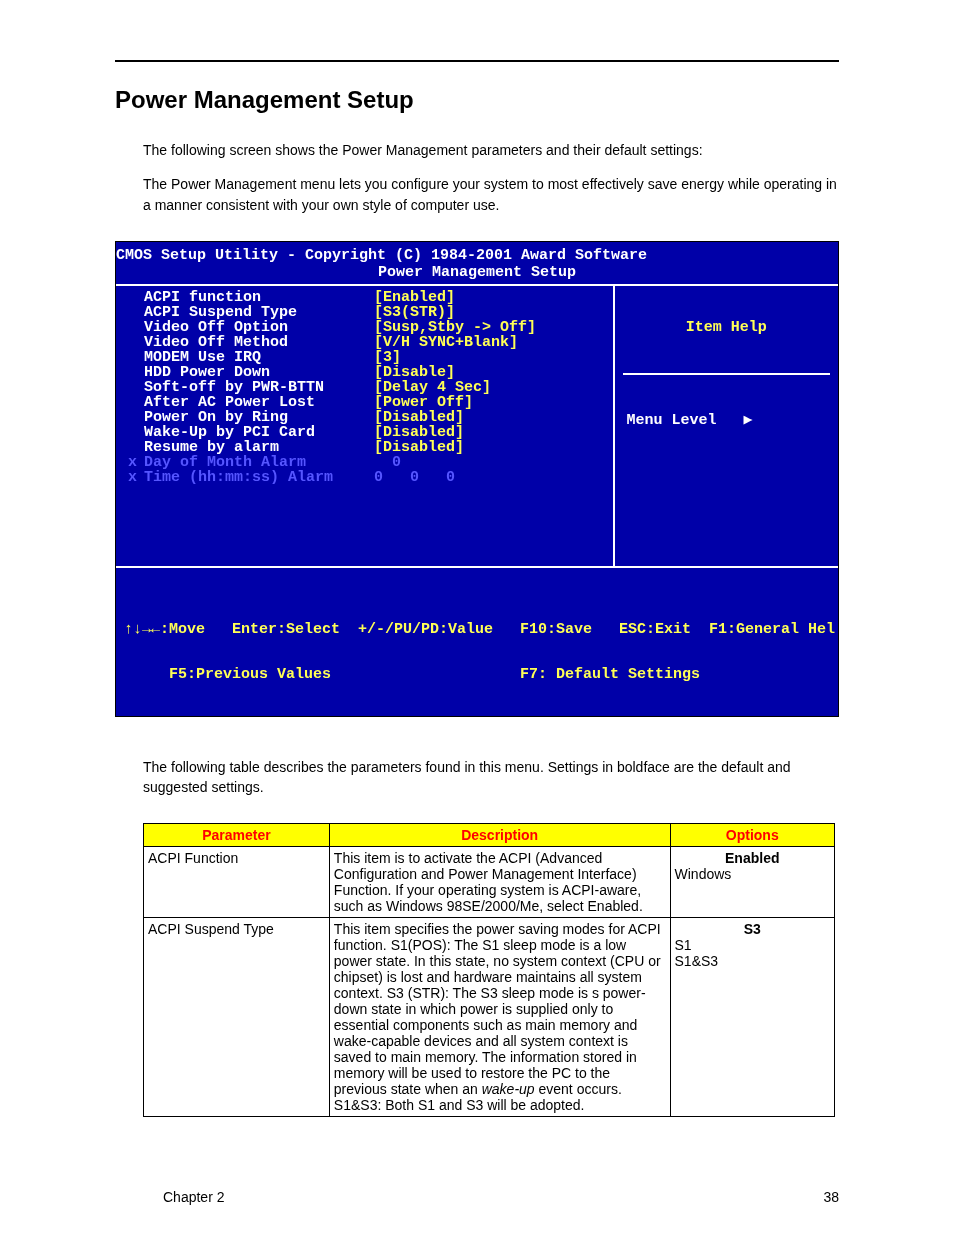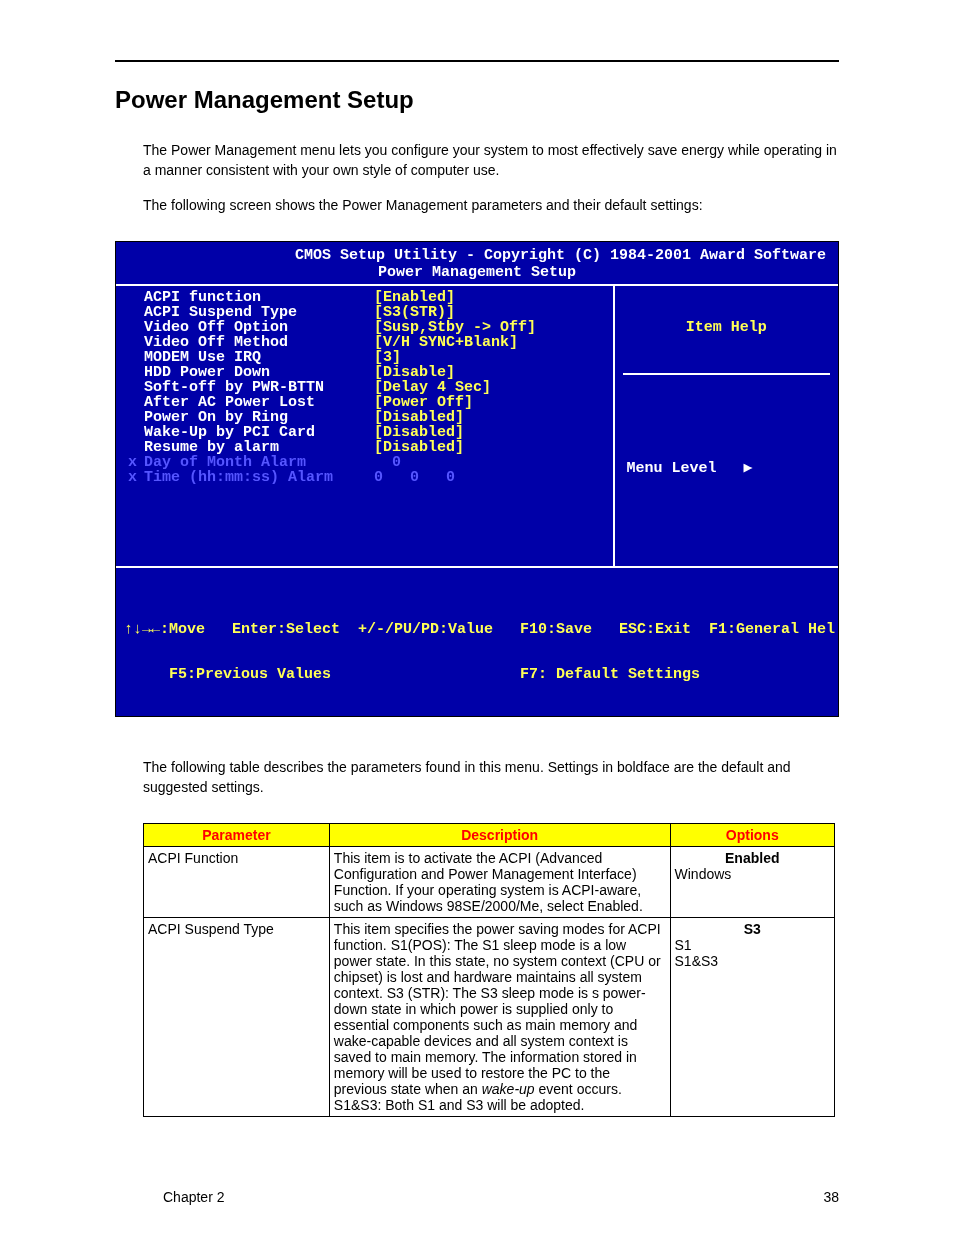--- a/index.html
+++ b/index.html
@@ -34,21 +34,21 @@
     margin: 26px 0 40px 0;
     background: #0000a8;
     color: #fff;
     font-family: "Courier New", monospace;
     font-size: 15px;
     font-weight: bold;
     line-height: 1.0;
     border: 1px solid #000;
   }
   .bios .title {
-    text-align: right;
+    text-align: left;
     padding: 6px 12px 2px 0;
     white-space: pre;
   }
   .bios .subtitle {
     text-align: center;
     padding: 0 0 4px 0;
     white-space: pre;
   }
   .bios .panes {
     display: flex;
@@ -66,21 +66,21 @@
     flex: 1;
     padding: 4px 8px;
     white-space: pre;
   }
   .bios .row { display: flex; }
   .bios .row .pfx { width: 16px; display:inline-block; }
   .bios .row .lbl { width: 230px; display:inline-block; color:#fff; }
   .bios .row .val { color: #ffff55; }
   .bios .row.x .pfx, .bios .row.x .lbl, .bios .row.x .val { color: #5555ff; }
   .bios .right-title { color:#ffff55; text-align:center; display:block; padding-bottom:8px;}
-  .bios .menu-level { padding: 8px 4px; margin-top: 48px; }
+  .bios .menu-level { padding: 8px 4px; }
   .bios .bottom {
     padding: 4px 8px;
     white-space: pre;
     color: #ffff55;
     margin-top: 20px;
   }
   .param-table {
     border-collapse: collapse;
     width: 692px;
     margin: 26px 0 0 28px;
@@ -115,22 +115,22 @@
 </style>
 </head>
 <body>
 
 <div class="page">
   <div class="top-rule"></div>
 
   <h1>Power Management Setup</h1>
 
   <div class="body-text">
+    <p>The following screen shows the Power Management parameters and their default settings:</p>
     <p>The Power Management menu lets you configure your system to most effectively save energy while operating in a manner consistent with your own style of computer use.</p>
-    <p>The following screen shows the Power Management parameters and their default settings:</p>
   </div>
 
   <div class="bios">
     <div class="title">CMOS Setup Utility - Copyright (C) 1984-2001 Award Software</div>
     <div class="subtitle">Power Management Setup</div>
     <div class="panes">
       <div class="left-pane" id="bios-rows"><div class="row"><span class="pfx"> </span><span class="lbl">ACPI function</span><span class="val">[Enabled]</span></div><div class="row"><span class="pfx"> </span><span class="lbl">ACPI Suspend Type</span><span class="val">[S3(STR)]</span></div><div class="row"><span class="pfx"> </span><span class="lbl">Video Off Option</span><span class="val">[Susp,Stby -&gt; Off]</span></div><div class="row"><span class="pfx"> </span><span class="lbl">Video Off Method</span><span class="val">[V/H SYNC+Blank]</span></div><div class="row"><span class="pfx"> </span><span class="lbl">MODEM Use IRQ</span><span class="val">[3]</span></div><div class="row"><span class="pfx"> </span><span class="lbl">HDD Power Down</span><span class="val">[Disable]</span></div><div class="row"><span class="pfx"> </span><span class="lbl">Soft-off by PWR-BTTN</span><span class="val">[Delay 4 Sec]</span></div><div class="row"><span class="pfx"> </span><span class="lbl">After AC Power Lost</span><span class="val">[Power Off]</span></div><div class="row"><span class="pfx"> </span><span class="lbl">Power On by Ring</span><span class="val">[Disabled]</span></div><div class="row"><span class="pfx"> </span><span class="lbl">Wake-Up by PCI Card</span><span class="val">[Disabled]</span></div><div class="row"><span class="pfx"> </span><span class="lbl">Resume by alarm</span><span class="val">[Disabled]</span></div><div class="row x"><span class="pfx">x</span><span class="lbl">Day of Month Alarm</span><span class="val">  0</span></div><div class="row x"><span class="pfx">x</span><span class="lbl">Time (hh:mm:ss) Alarm</span><span class="val">0   0   0</span></div></div>
       <div class="right-pane">
         <span class="right-title">Item Help</span>
         <div style="border-top:2px solid #fff;"></div>

